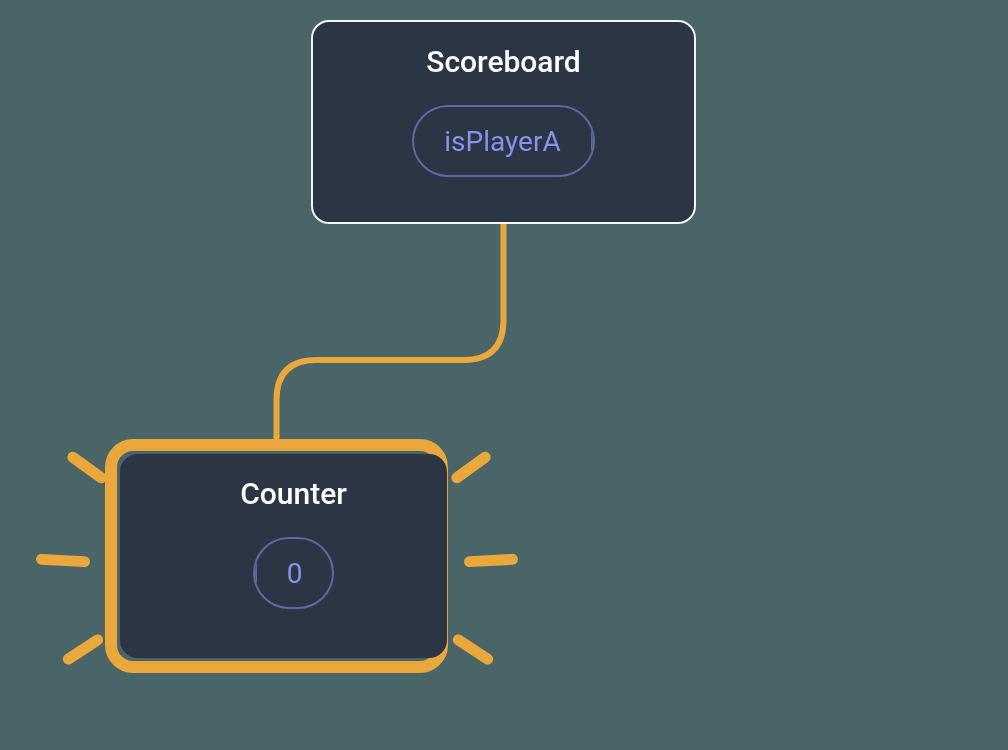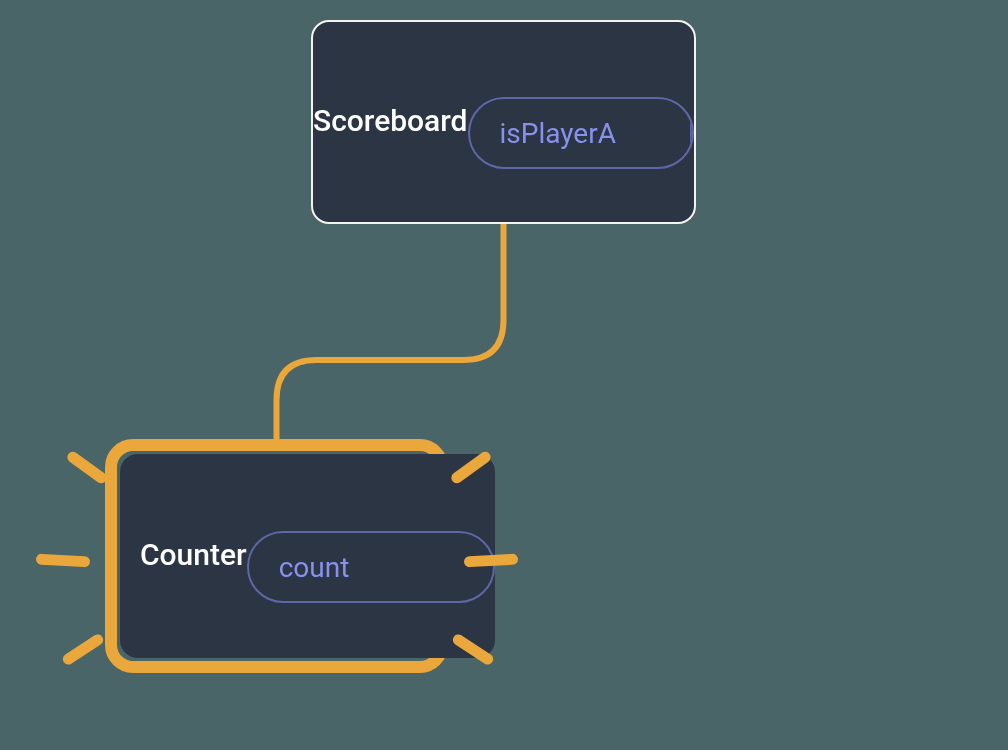--- a/index.html
+++ b/index.html
@@ -10,56 +10,55 @@
     font-family: -apple-system, BlinkMacSystemFont, "Segoe UI", Roboto, Helvetica, Arial, sans-serif;
     position: relative;
     overflow: hidden;
   }
 
   .node {
     position: absolute;
     background: #2b3544;
     border-radius: 18px;
     display: flex;
-    flex-direction: row;
+    flex-direction: column;
     align-items: center;
     padding-top: 22px;
   }
 
   .node-parent {
     left: 311px;
     top: 20px;
     width: 385px;
     height: 204px;
     border: 2px solid #f4f3f0;
   }
 
   .node-child {
     left: 120px;
     top: 454px;
-    width: 375px;
+    width: 327px;
     height: 204px;
     padding-left: 20px;
   }
 
   .node-title {
     color: #ffffff;
     font-size: 30px;
     font-weight: 500;
     margin-bottom: 26px;
   }
 
   .pill {
     display: flex;
     align-items: stretch;
     border: 2px solid #5f67a6;
     border-radius: 999px;
     height: 72px;
     overflow: hidden;
-    gap: 44px;
   }
 
   .pill-cell {
     display: flex;
     align-items: center;
     justify-content: center;
     color: #8891ec;
     font-size: 28px;
     padding: 0 30px;
   }
@@ -107,21 +106,20 @@
     <div class="pill-cell">isPlayerA</div>
     <div class="pill-divider"></div>
   </div>
 </div>
 
 <div class="highlight-frame"></div>
 
 <div class="node node-child">
   <div class="node-title">Counter</div>
   <div class="pill">
-    <div class="pill-cell">count</div>
     <div class="pill-divider"></div>
     <div class="pill-cell">0</div>
   </div>
 </div>
 
 <div class="spark" style="width:46px; left:64px; top:462px; transform:rotate(36deg);"></div>
 
 <div class="spark" style="width:54px; left:36px; top:555px; transform:rotate(3deg);"></div>
 
 <div class="spark" style="width:46px; left:60px; top:644px; transform:rotate(-33deg);"></div>

